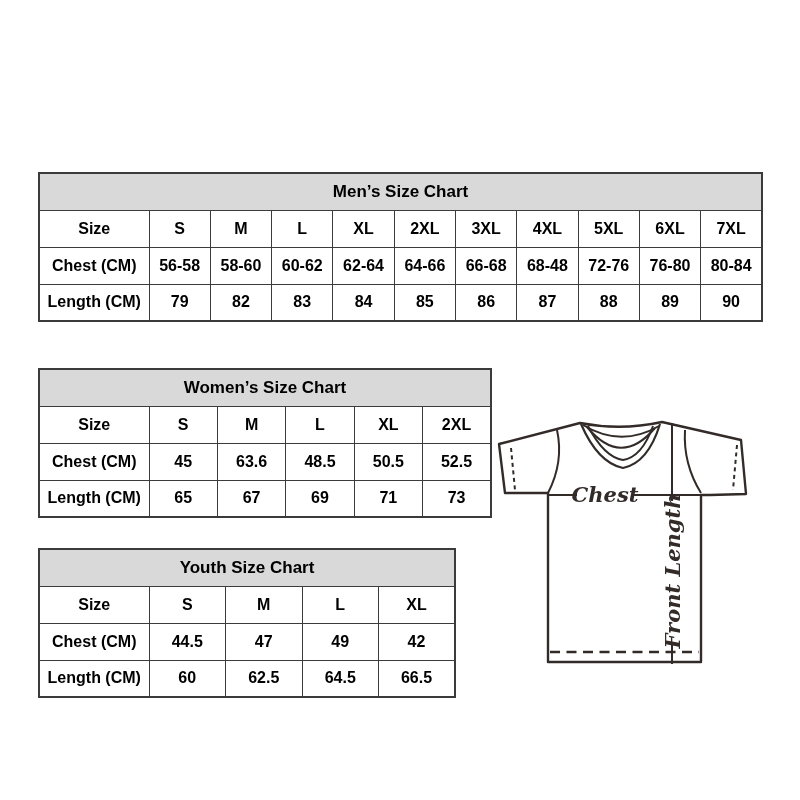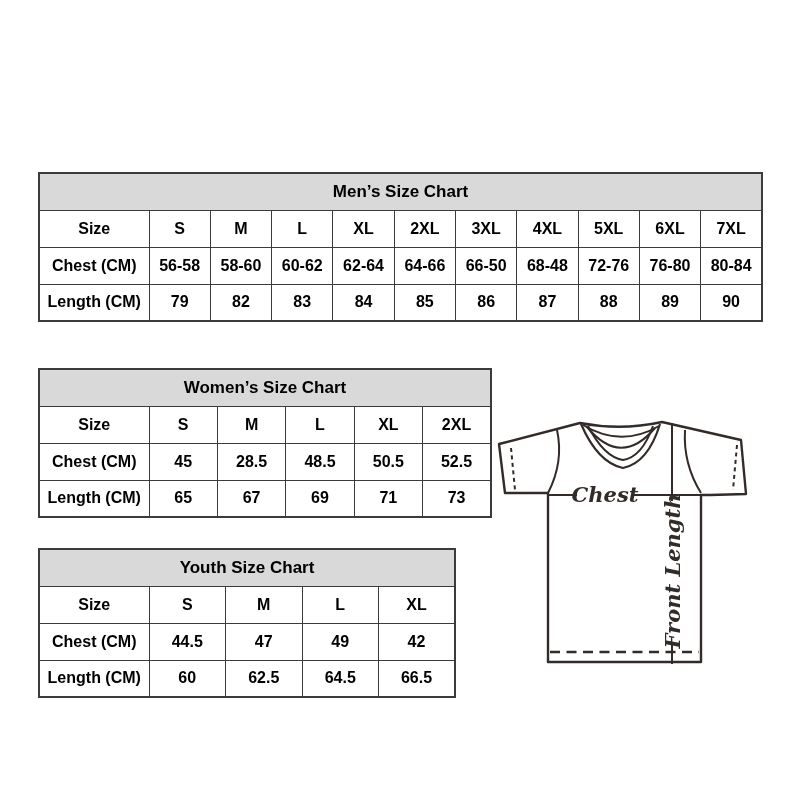--- a/index.html
+++ b/index.html
@@ -114,21 +114,21 @@
           <td>6XL</td>
           <td>7XL</td>
         </tr>
         <tr>
           <td>Chest (CM)</td>
           <td>56-58</td>
           <td>58-60</td>
           <td>60-62</td>
           <td>62-64</td>
           <td>64-66</td>
-          <td>66-50</td>
+          <td>66-68</td>
           <td>68-48</td>
           <td>72-76</td>
           <td>76-80</td>
           <td>80-84</td>
         </tr>
         <tr>
           <td>Length (CM)</td>
           <td>79</td>
           <td>82</td>
           <td>83</td>
@@ -162,21 +162,21 @@
           <td>Size</td>
           <td>S</td>
           <td>M</td>
           <td>L</td>
           <td>XL</td>
           <td>2XL</td>
         </tr>
         <tr>
           <td>Chest (CM)</td>
           <td>45</td>
-          <td>28.5</td>
+          <td>63.6</td>
           <td>48.5</td>
           <td>50.5</td>
           <td>52.5</td>
         </tr>
         <tr>
           <td>Length (CM)</td>
           <td>65</td>
           <td>67</td>
           <td>69</td>
           <td>71</td>

